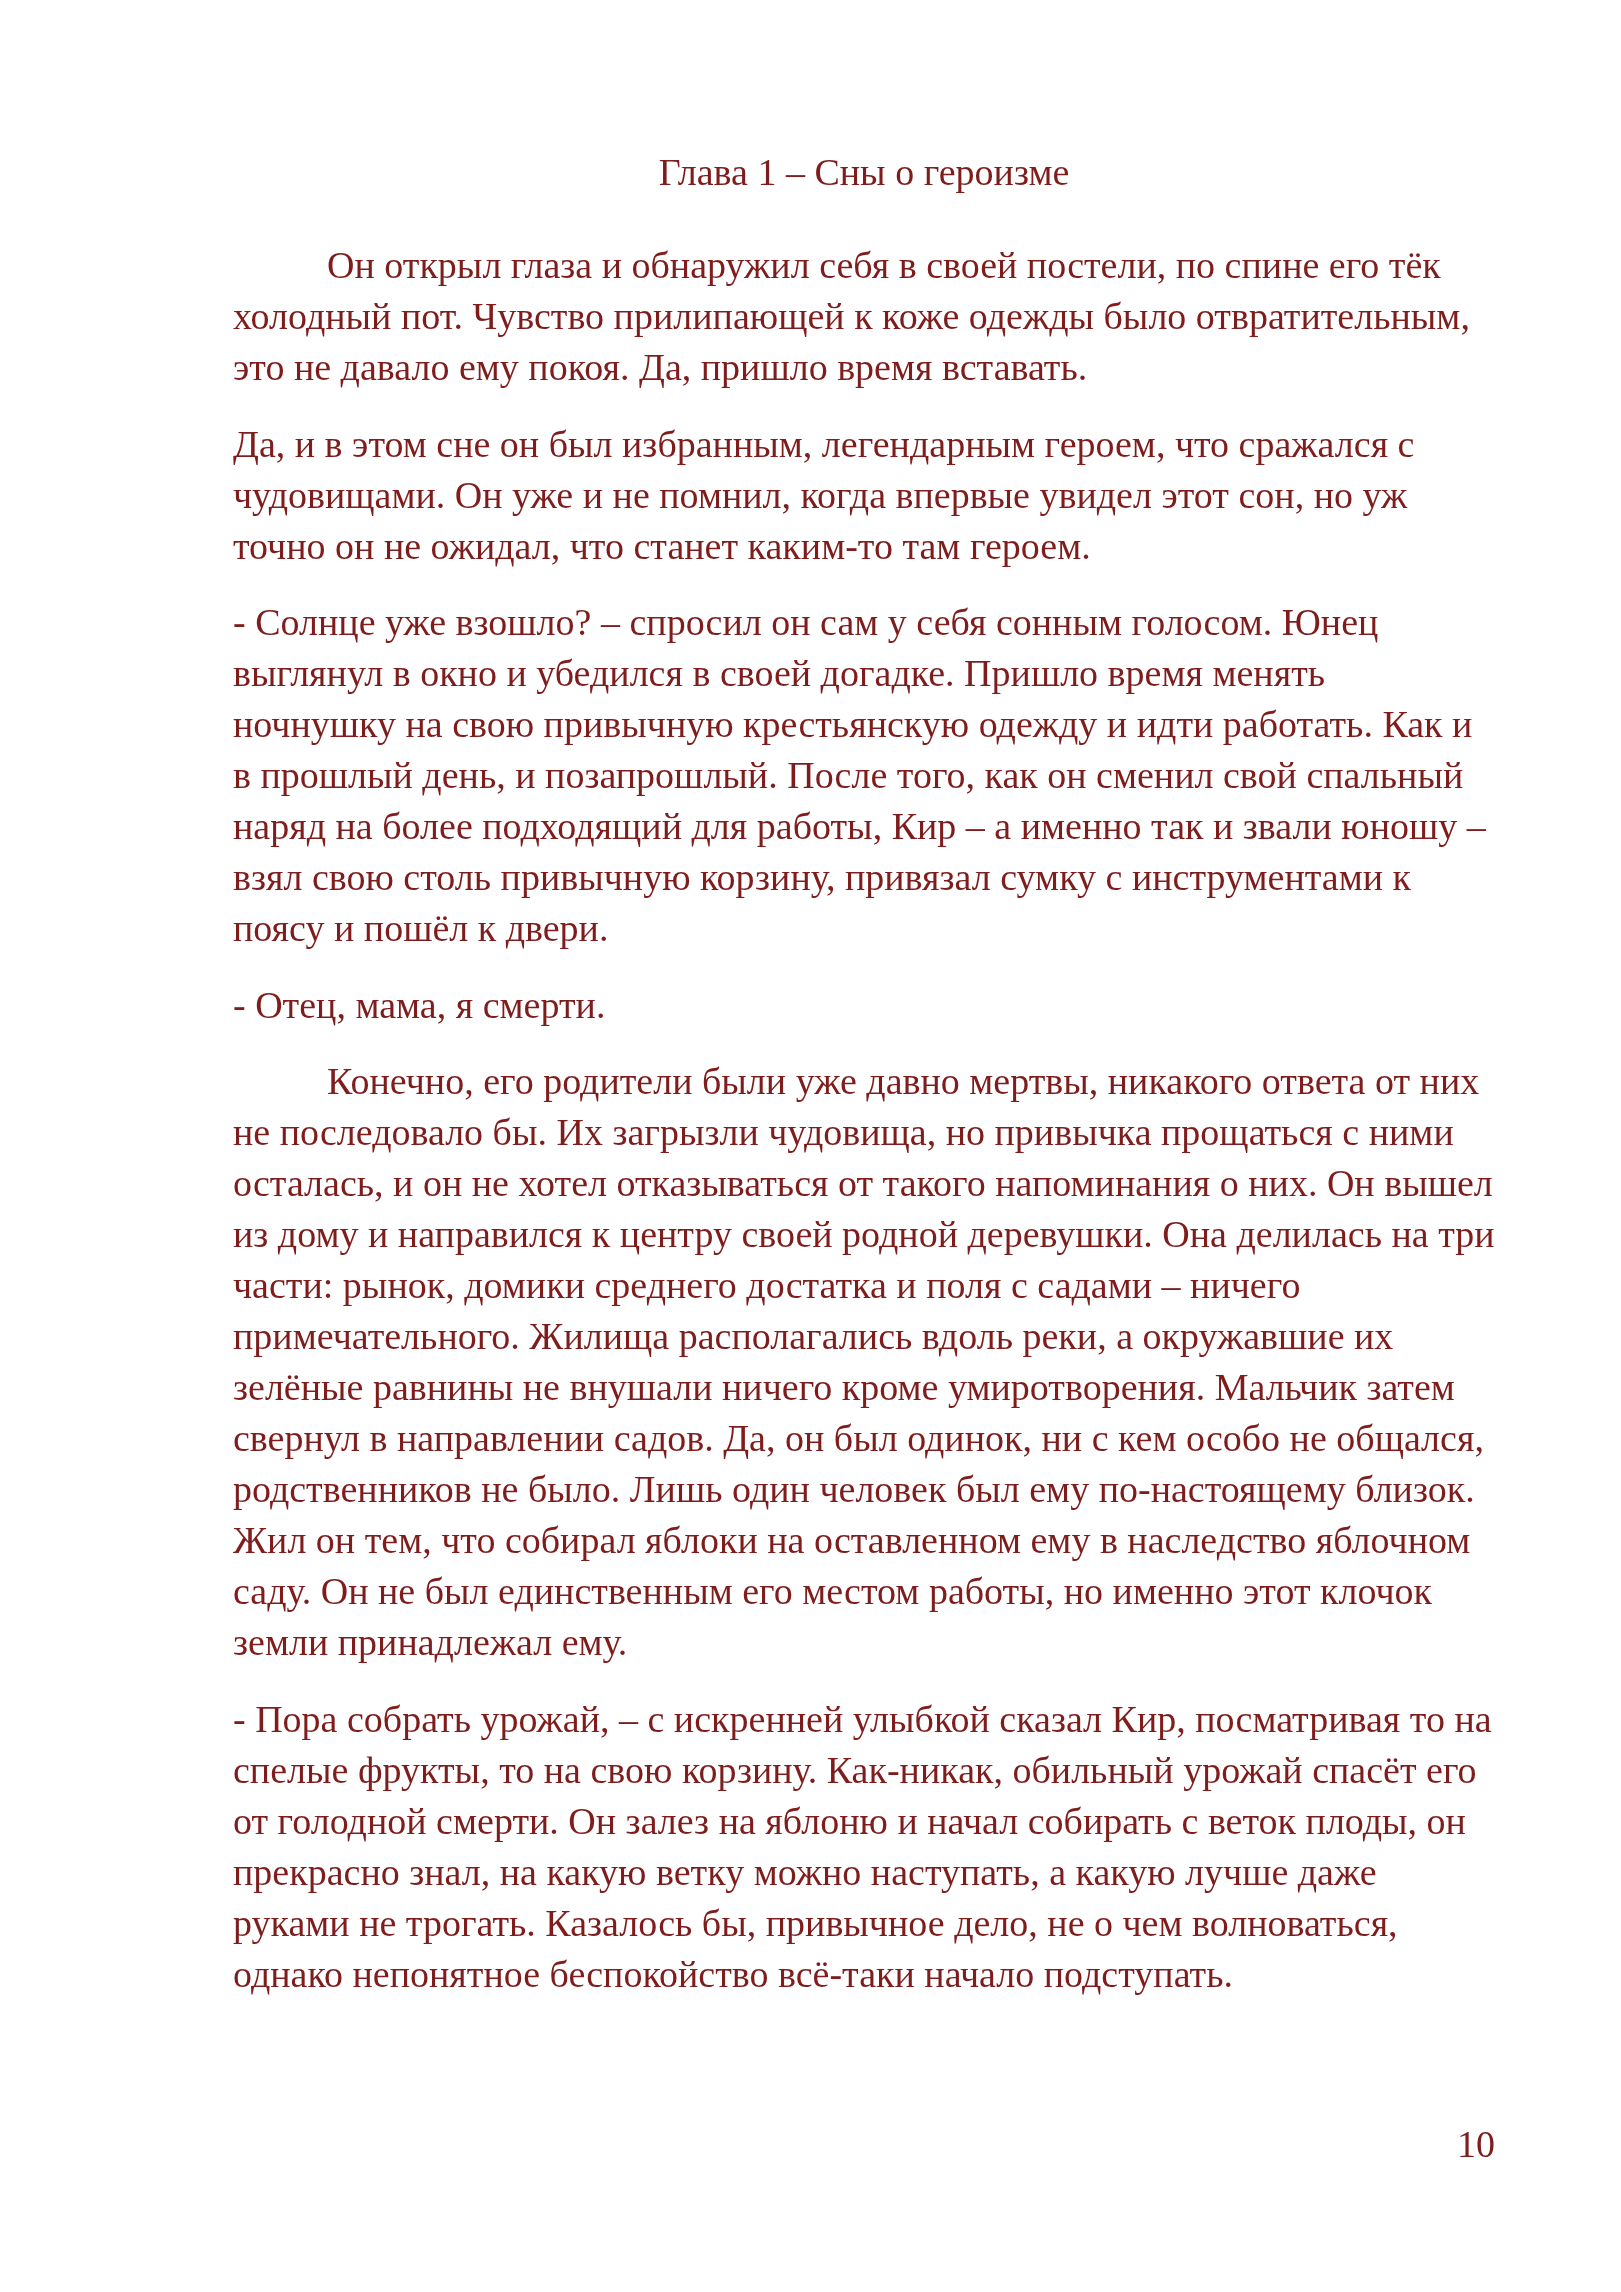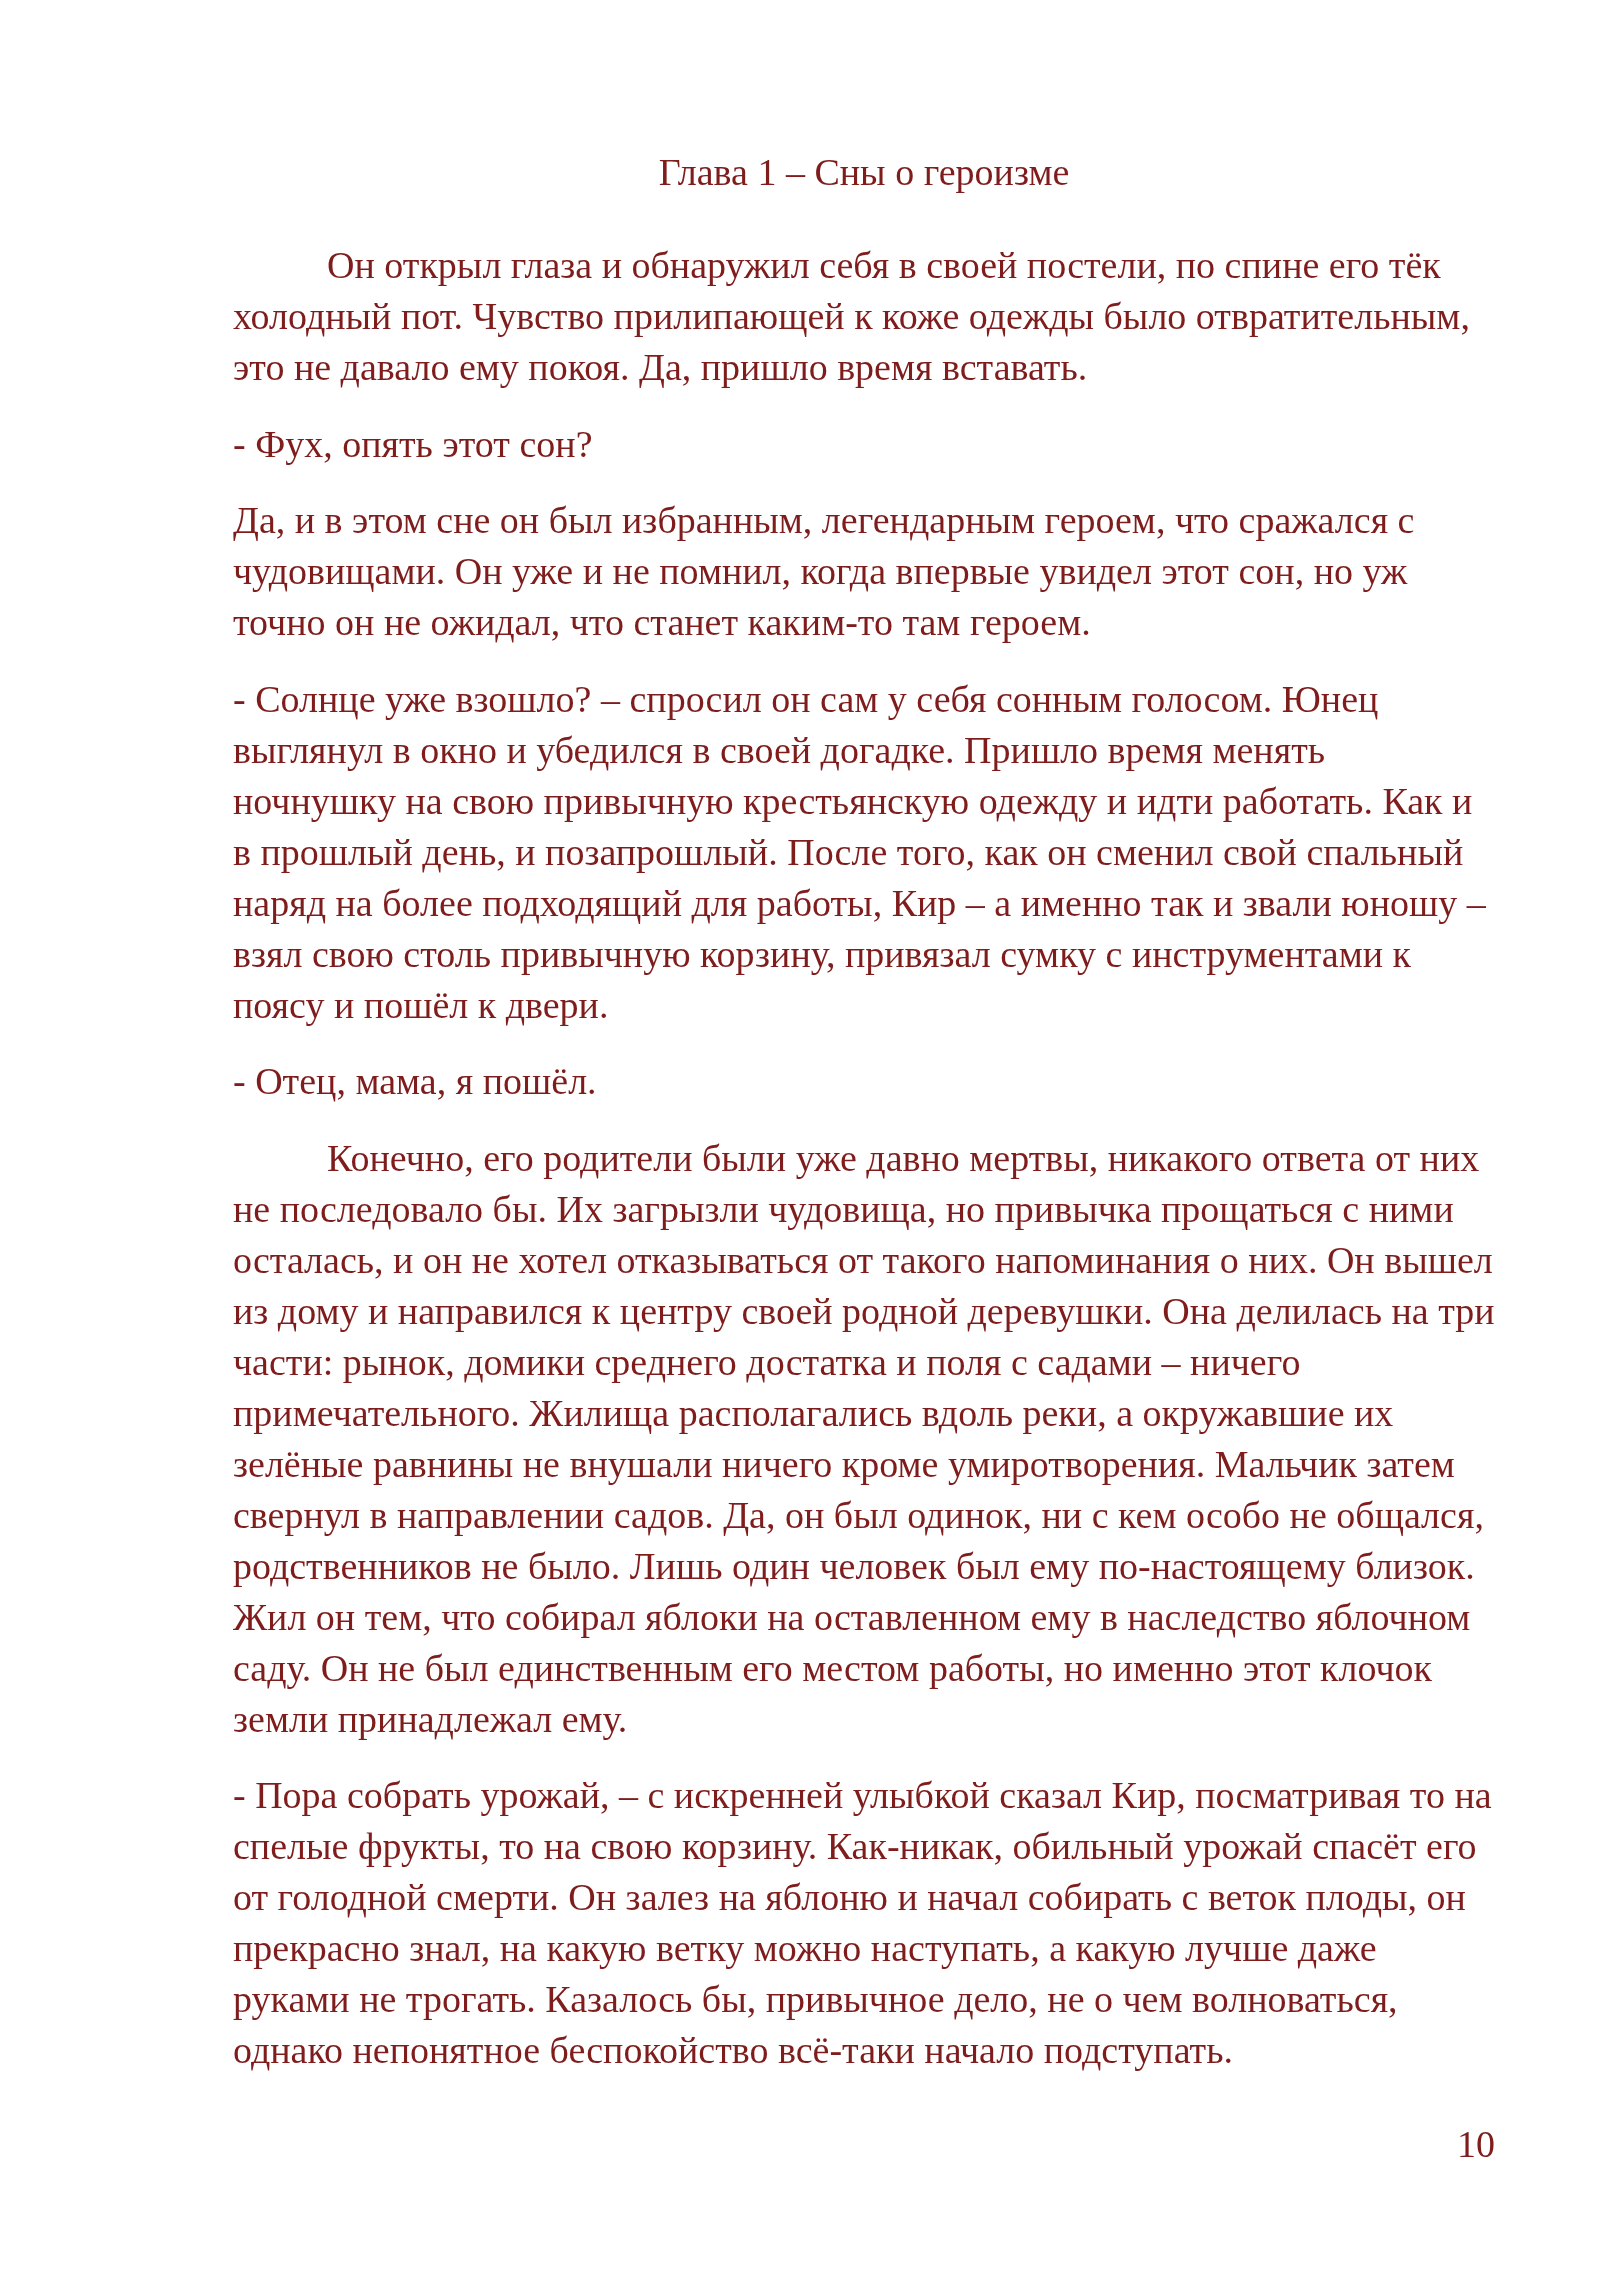--- a/index.html
+++ b/index.html
@@ -49,27 +49,26 @@
 </style>
 </head>
 <body>
 
 <div class="page">
   <div class="content">
     <h1 class="chapter-title">Глава 1 – Сны о героизме</h1>
 
     <p class="para indent">Он открыл глаза и обнаружил себя в своей постели, по спине его тёк холодный пот. Чувство прилипающей к коже одежды было отвратительным, это не давало ему покоя. Да, пришло время вставать.</p>
 
-    <p class="para">- Фух, опять этот сон?</p>
 
     <p class="para">Да, и в этом сне он был избранным, легендарным героем, что сражался с чудовищами. Он уже и не помнил, когда впервые увидел этот сон, но уж точно он не ожидал, что станет каким-то там героем.</p>
 
     <p class="para">- Солнце уже взошло? – спросил он сам у себя сонным голосом. Юнец выглянул в окно и убедился в своей догадке. Пришло время менять ночнушку на свою привычную крестьянскую одежду и идти работать. Как и в прошлый день, и позапрошлый. После того, как он сменил свой спальный наряд на более подходящий для работы, Кир – а именно так и звали юношу – взял свою столь привычную корзину, привязал сумку с инструментами к поясу и пошёл к двери.</p>
 
-    <p class="para">- Отец, мама, я пошёл.</p>
+    <p class="para">- Отец, мама, я смерти.</p>
 
     <p class="para indent">Конечно, его родители были уже давно мертвы, никакого ответа от них не последовало бы. Их загрызли чудовища, но привычка прощаться с ними осталась, и он не хотел отказываться от такого напоминания о них. Он вышел из дому и направился к центру своей родной деревушки. Она делилась на три части: рынок, домики среднего достатка и поля с садами – ничего примечательного. Жилища располагались вдоль реки, а окружавшие их зелёные равнины не внушали ничего кроме умиротворения. Мальчик затем свернул в направлении садов. Да, он был одинок, ни с кем особо не общался, родственников не было. Лишь один человек был ему по-настоящему близок. Жил он тем, что собирал яблоки на оставленном ему в наследство яблочном саду. Он не был единственным его местом работы, но именно этот клочок земли принадлежал ему.</p>
 
     <p class="para">- Пора собрать урожай, – с искренней улыбкой сказал Кир, посматривая то на спелые фрукты, то на свою корзину. Как-никак, обильный урожай спасёт его от голодной смерти. Он залез на яблоню и начал собирать с веток плоды, он прекрасно знал, на какую ветку можно наступать, а какую лучше даже руками не трогать. Казалось бы, привычное дело, не о чем волноваться, однако непонятное беспокойство всё-таки начало подступать.</p>
   </div>
 
   <div class="page-number">10</div>
 </div>
 
 

